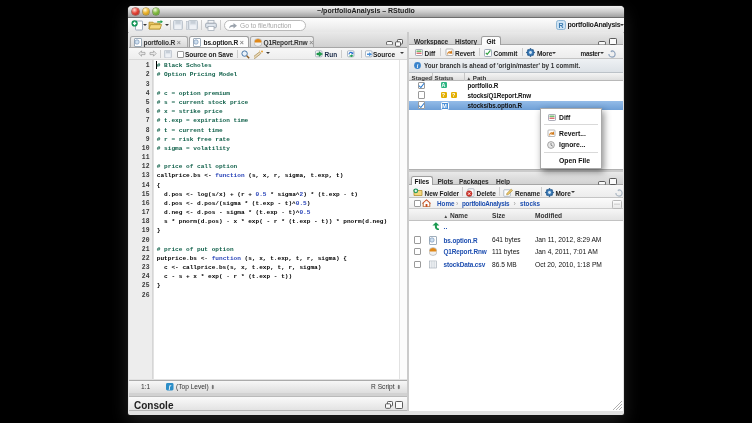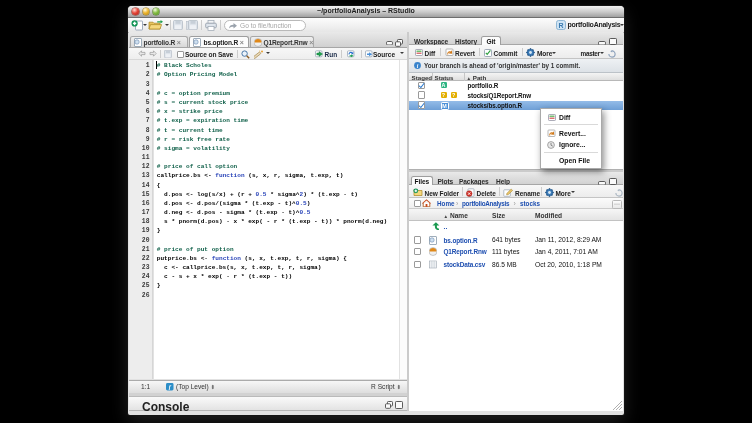--- a/index.html
+++ b/index.html
@@ -226,21 +226,21 @@
       <rect x="0" y="0" width="8" height="8" rx="1.5" fill="#2c8ec8"></rect>
       <text x="4" y="6.4" font-size="6.4" font-weight="bold" font-style="italic" fill="#fff" text-anchor="middle" font-family="Liberation Serif">f</text>
     </svg>
     <div class="abs" style="left:47px;top:2.8px;font-size:6.6px;color:#333;">(Top Level) <span style="font-size:5.5px;color:#666;">⬍</span></div>
     <div class="abs" style="right:6px;top:2.8px;font-size:6.6px;color:#333;">R Script <span style="font-size:5.5px;color:#666;">⬍</span></div>
   </div>
 
   <div class="abs" style="left:1px;top:386.5px;width:278px;height:3.5px;background:#d2d2d2;"></div>
 
   <div class="abs" style="left:1px;top:390px;width:278px;height:15px;background:linear-gradient(#fafafa,#e3e3e3);border-top:1px solid #bababa;border-bottom:1px solid #b6b6b6;box-sizing:border-box;">
-    <div class="abs" style="left:5px;top:3px;font-size:12px;font-weight:bold;color:#222;margin-left:8px;">Console</div>
+    <div class="abs" style="left:5px;top:3px;font-size:10px;font-weight:bold;color:#222;">Console</div>
     <svg class="ic" style="left:255.5px;top:4px;" width="8" height="8" viewBox="0 0 8 8">
       <rect x="2.5" y="0.5" width="5" height="4.5" rx="0.8" fill="#fafafa" stroke="#4a4a4a" stroke-width="0.9"></rect>
       <rect x="0.5" y="2.8" width="5" height="4.5" rx="0.8" fill="#fafafa" stroke="#4a4a4a" stroke-width="0.9"></rect>
     </svg>
     <svg class="ic" style="left:265.5px;top:3.8px;" width="8" height="8" viewBox="0 0 8 8">
       <rect x="0.5" y="0.5" width="7" height="7" rx="0.8" fill="#fafafa" stroke="#4a4a4a" stroke-width="0.9"></rect>
     </svg>
   </div>
 
   <div class="abs" style="left:279px;top:25.5px;width:2px;height:379.5px;background:#cbcbcb;"></div>

